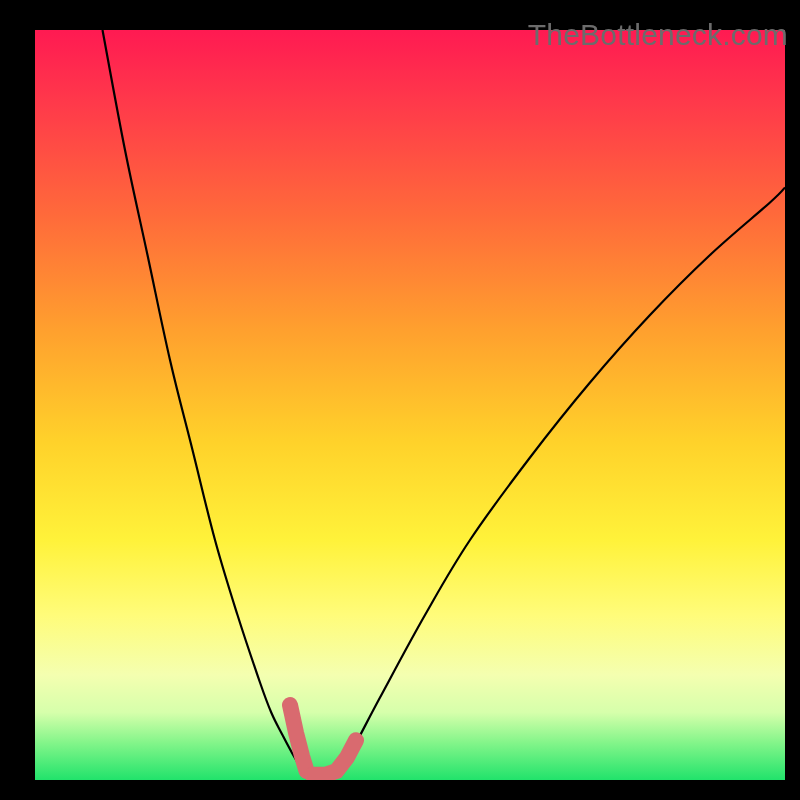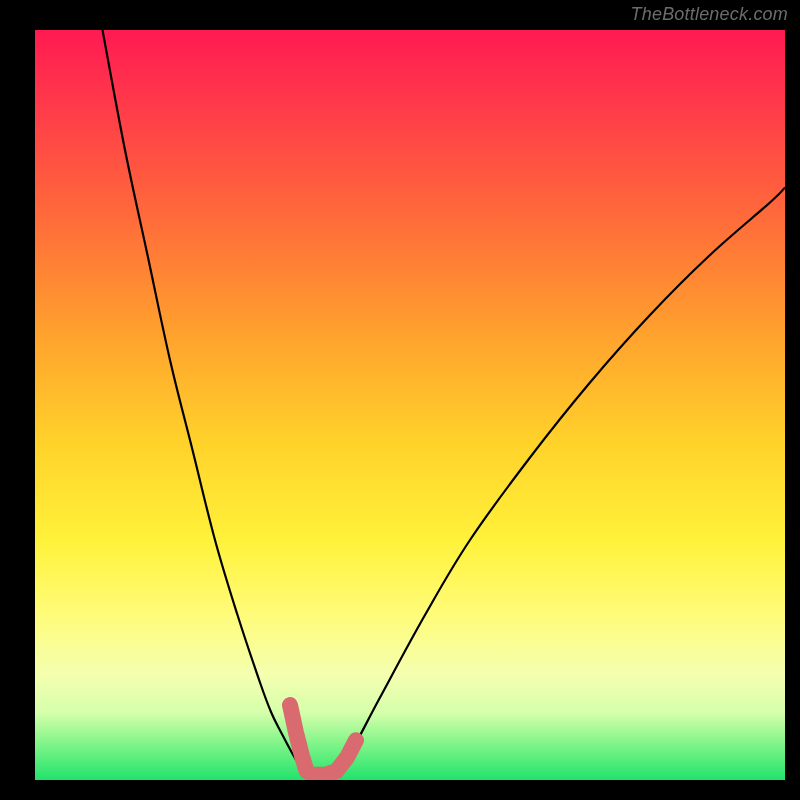--- a/index.html
+++ b/index.html
@@ -38,27 +38,26 @@
       #fff23a 68%,
       #fffc7a 78%,
       #f4ffb0 86%,
       #d6ffab 91%,
       #84f58a 95%,
       #21e36b 100%
     );
   }
   .watermark {
     position: absolute;
-    top: 4px;
+    top: 18px;
     right: 12px;
     color: #6c6c6c;
-    font-size: 18px;
+    font-size: 30px;
     letter-spacing: 0.2px;
     user-select: none;
-    font-style: italic;
   }
   svg.curves {
     position: absolute;
     left: 0; top: 0;
     width: 750px; height: 750px;
     overflow: visible;
   }
   .curve {
     fill: none;
     stroke: #000;

